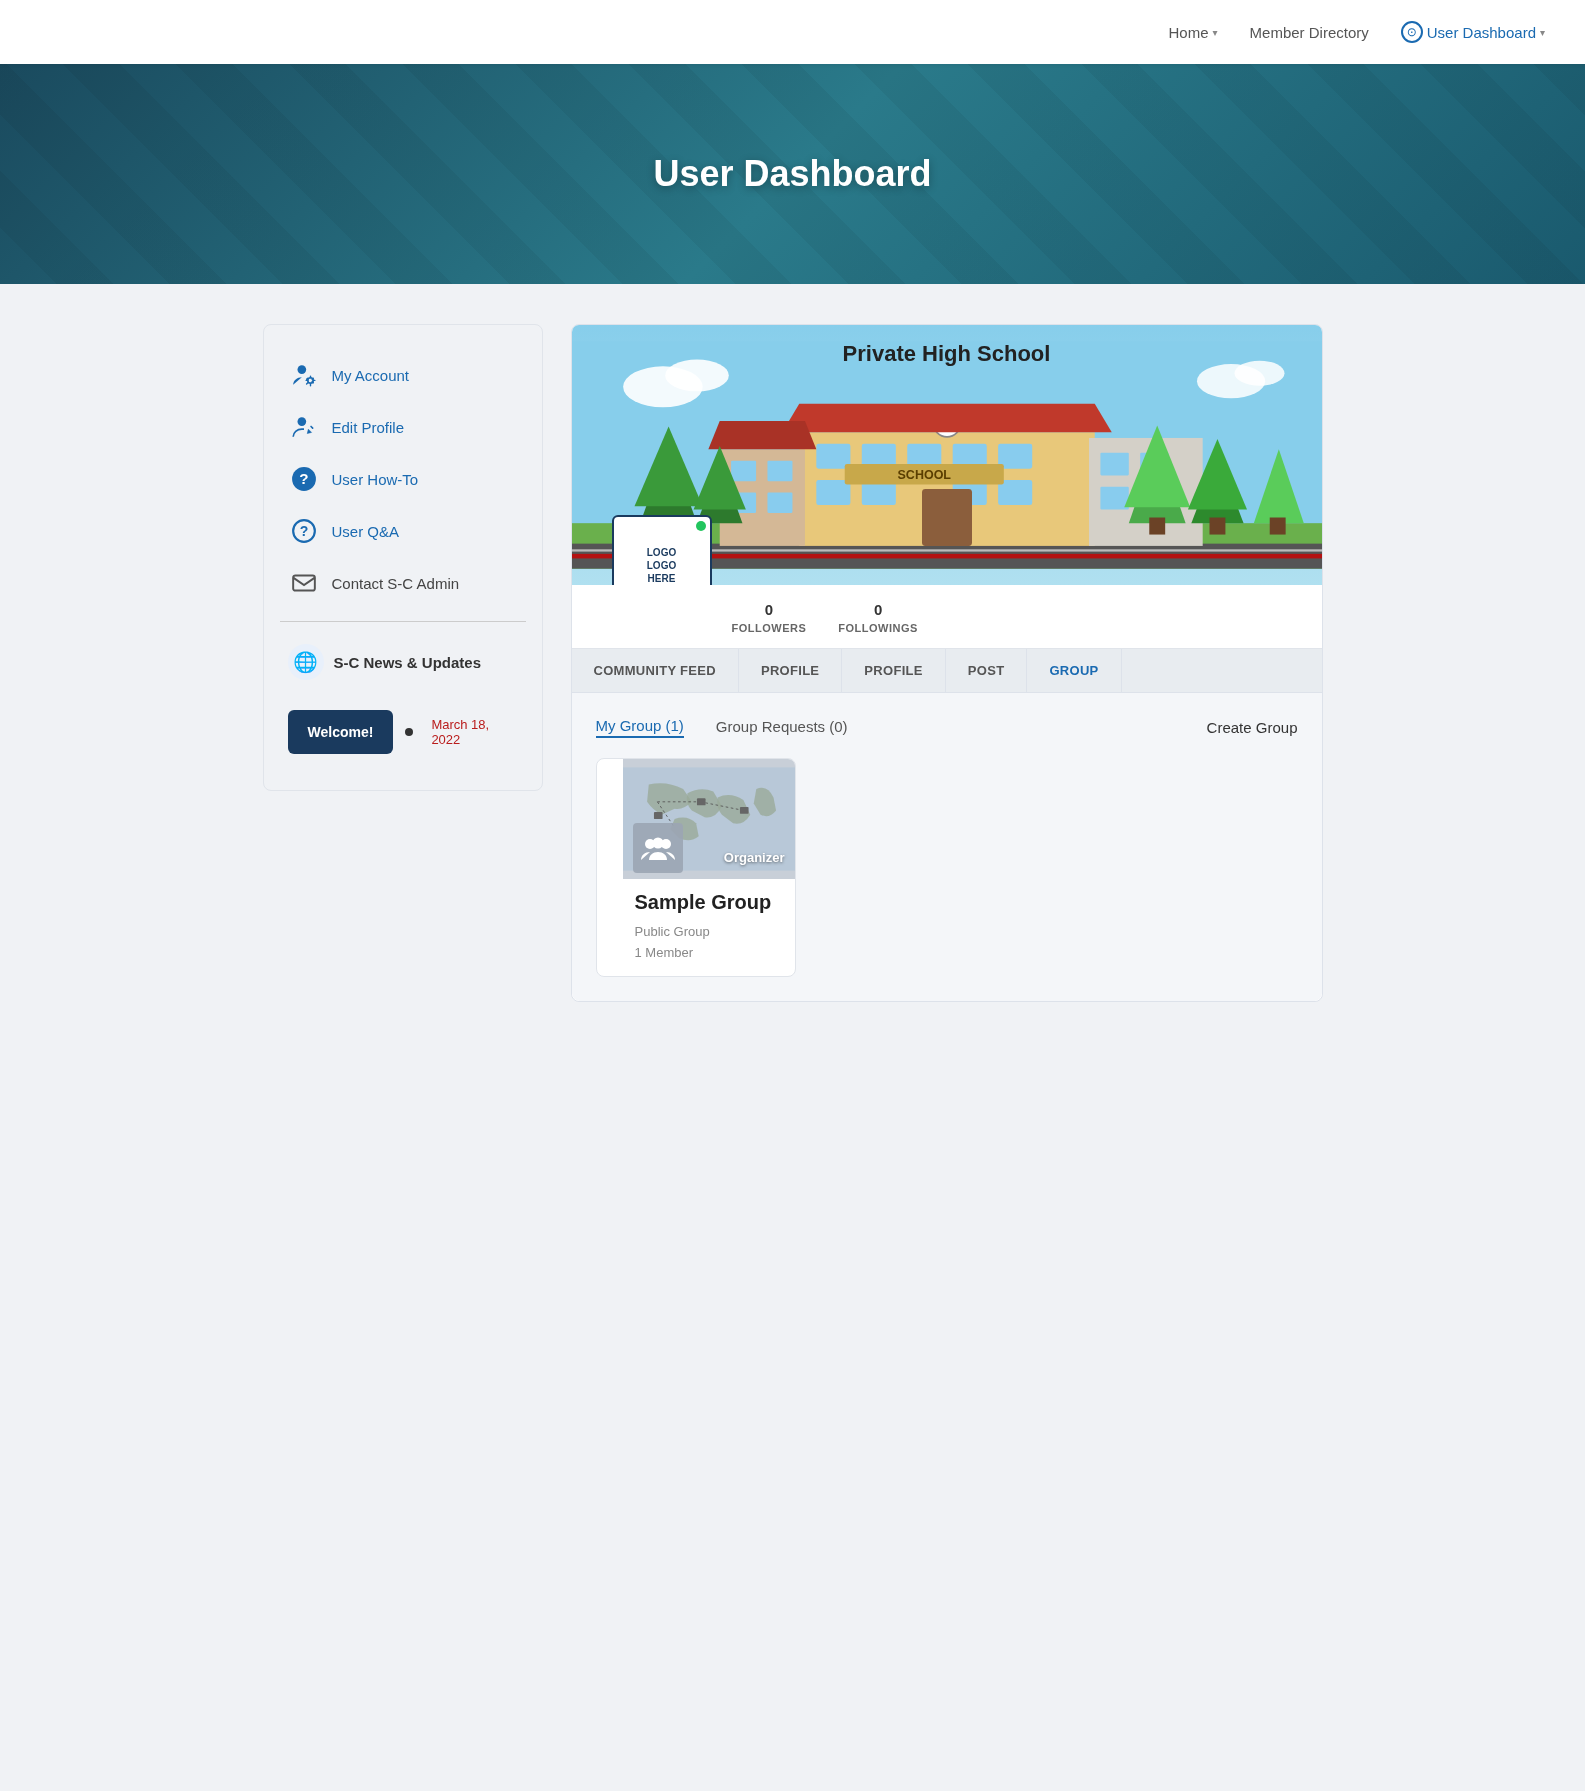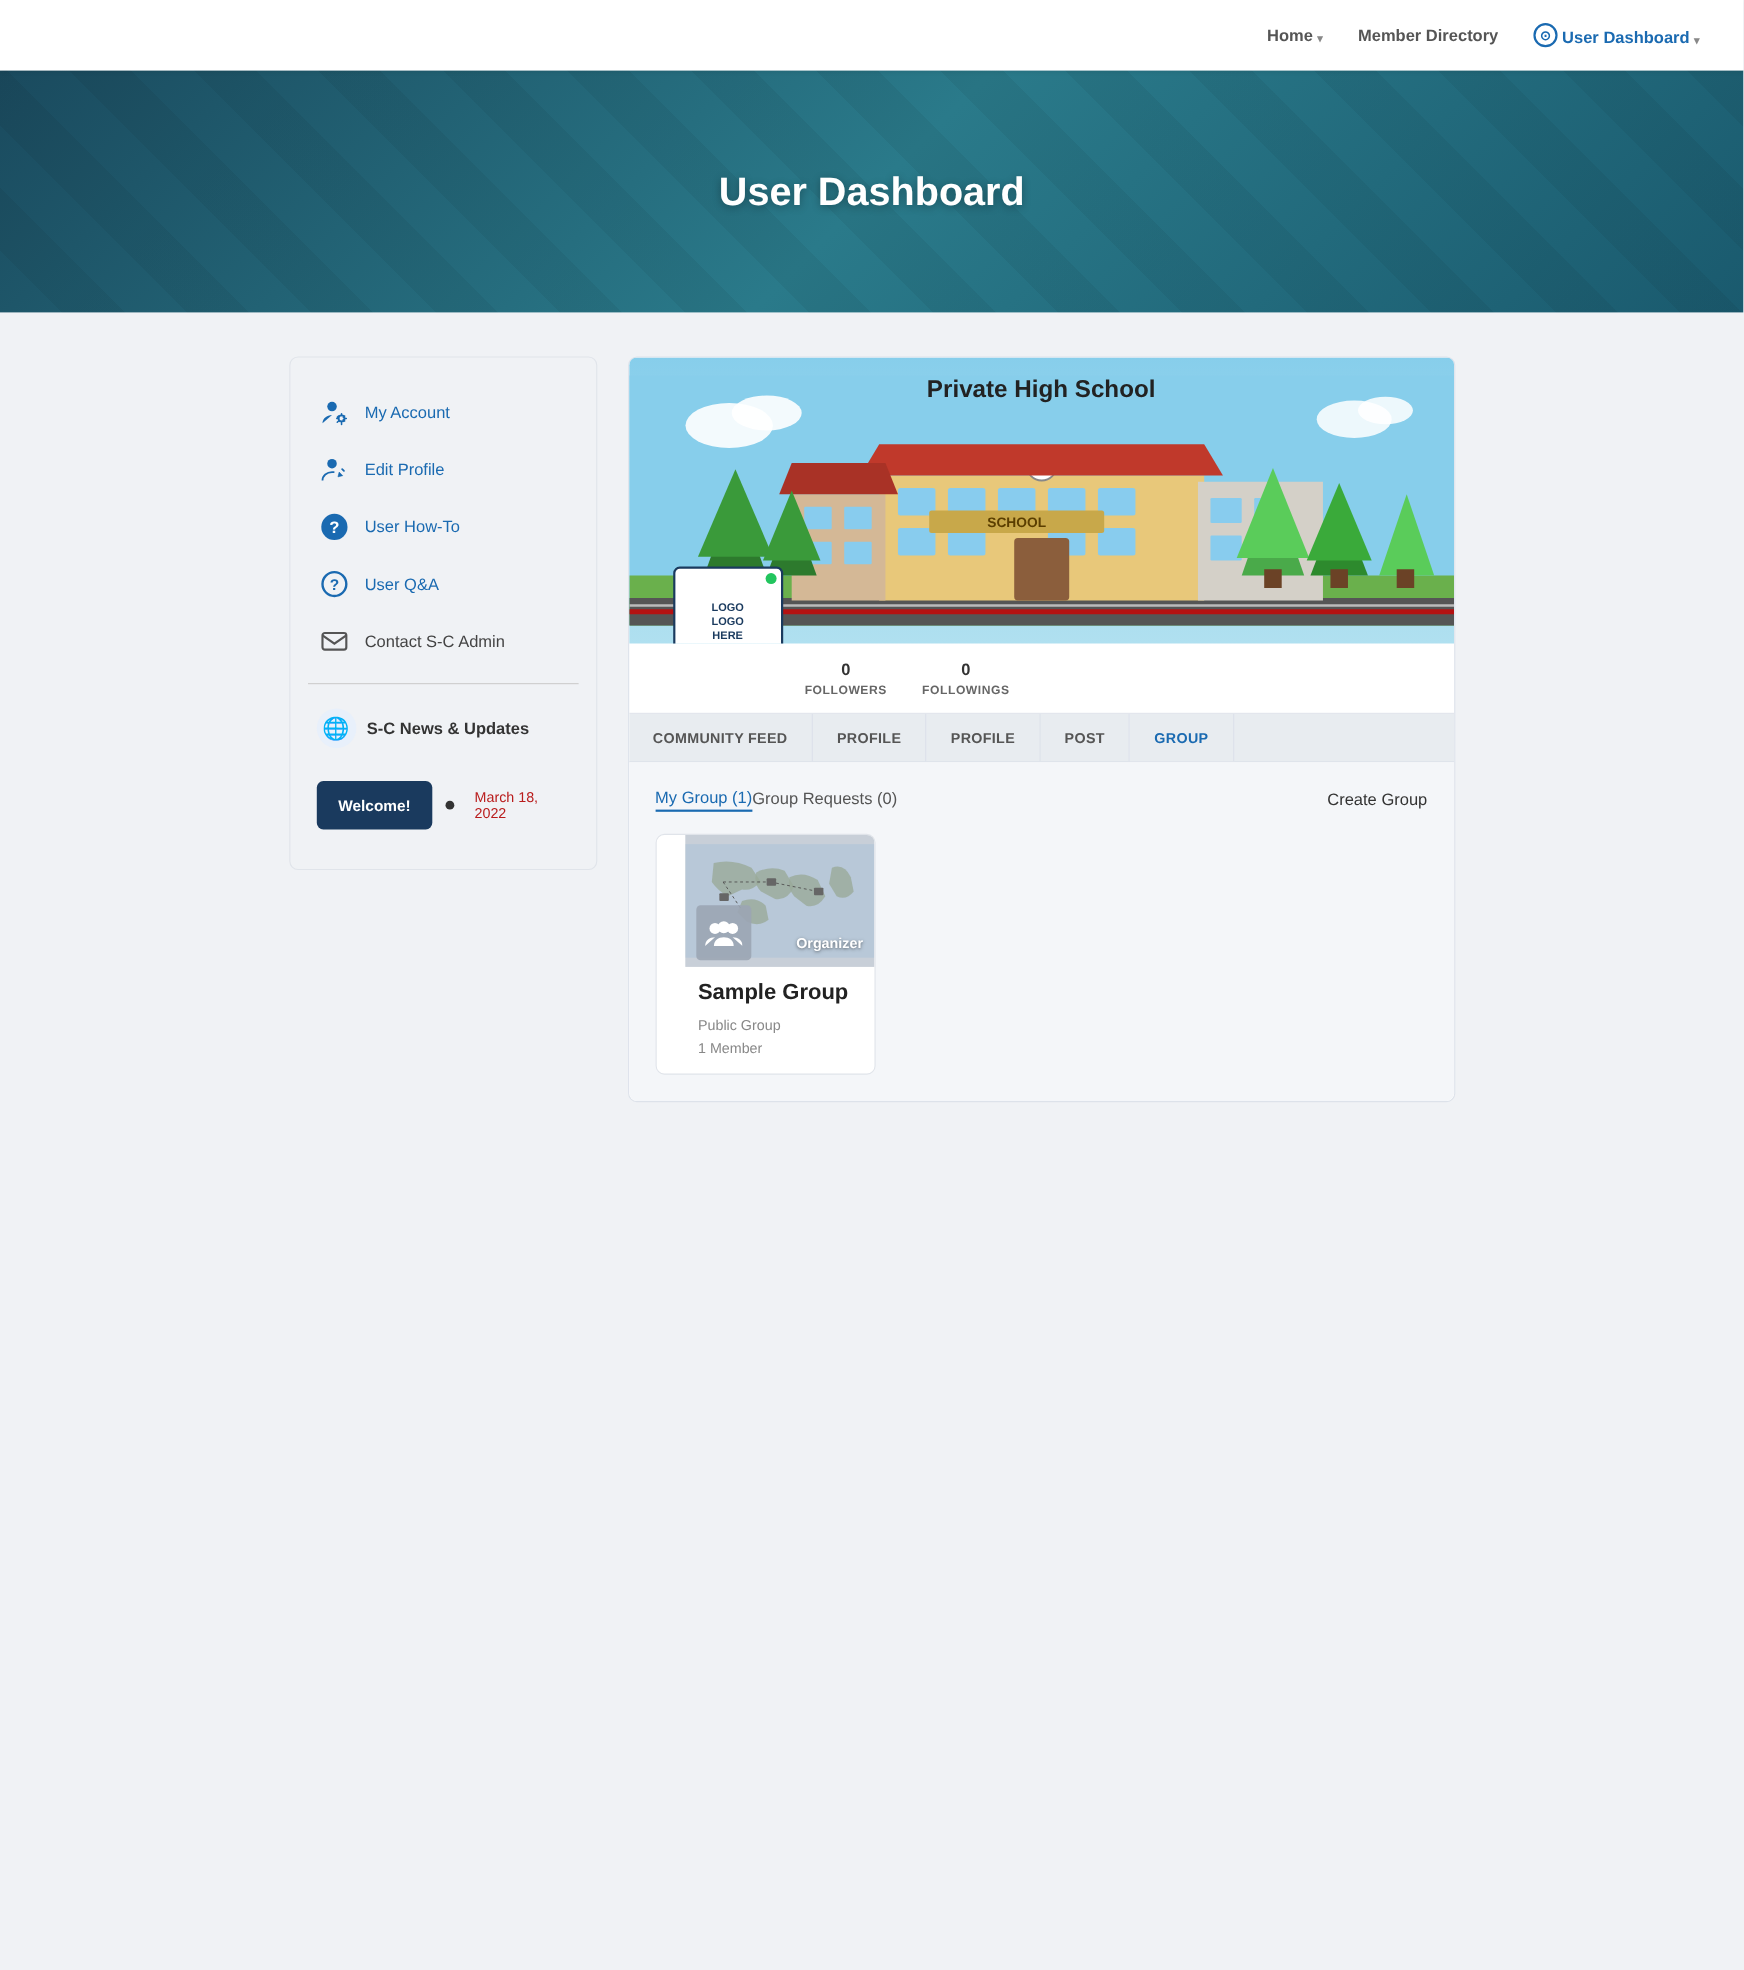--- a/index.html
+++ b/index.html
@@ -21,23 +21,22 @@
       display: flex;
       align-items: center;
       gap: 32px;
     }
     .nav-link {
       color: #555;
       font-size: 15px;
       text-decoration: none;
       cursor: pointer;
       display: flex;
-      align-items: flex-end;
+      align-items: center;
       gap: 4px;
-      font-weight: bold;
     }
     .nav-link.active {
       color: #1a6ab1;
     }
     .nav-link .chevron {
       font-size: 10px;
       color: #888;
     }
     .nav-user-icon {
       width: 22px;
@@ -301,20 +300,21 @@
     .tab-content {
       background: #f4f6f9;
       padding: 24px;
       border-radius: 0 0 8px 8px;
     }
 
     
     .group-subtabs {
       display: flex;
       align-items: center;
+      gap: 32px;
       margin-bottom: 20px;
     }
     .group-subtab {
       font-size: 15px;
       color: #555;
       cursor: pointer;
       padding-bottom: 2px;
     }
     .group-subtab.active {
       color: #1a6ab1;

